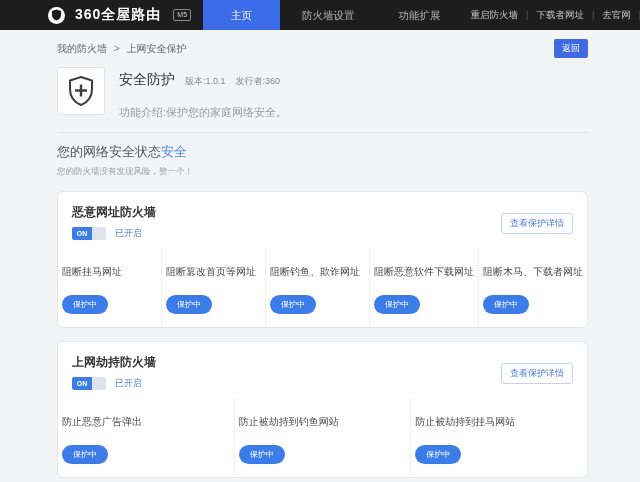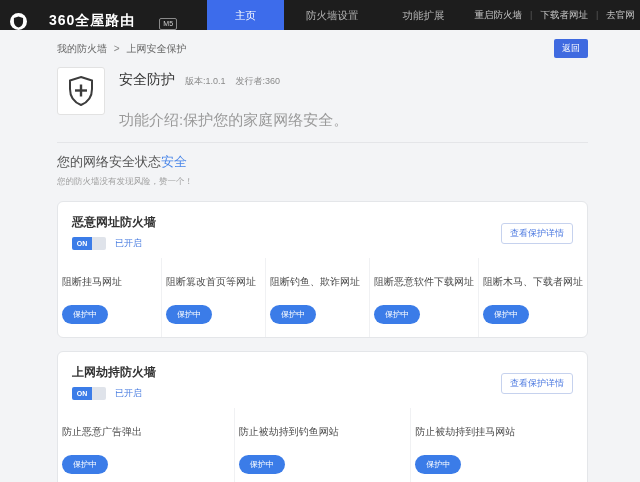--- a/index.html
+++ b/index.html
@@ -2,27 +2,27 @@
 <html><head>
 <meta charset="utf-8">
 <style>
   * { margin:0; padding:0; box-sizing:border-box; }
   html,body { width:640px; height:482px; overflow:hidden;
     font-family:"Liberation Sans","DejaVu Sans",sans-serif; background:#f3f4f6; }
   .page { width:640px; height:482px; position:relative; }
 
   
   .topbar { height:30px; background:#1d1d1d; display:flex; align-items:stretch; }
-  .logo { display:flex; align-items:flex-end; padding:0 12px 0 10px; gap:22px; cursor:pointer; }
+  .logo { display:flex; align-items:center; padding:0 12px 0 10px; gap:10px; cursor:pointer;margin-left:38px; }
   .logo-circle { width:17px; height:17px; border-radius:50%; background:#ffffff;
     display:flex; align-items:center; justify-content:center; }
   .logo-text { color:#fff; font-size:14px; font-weight:bold; letter-spacing:1px; white-space:nowrap; }
   .logo-badge { color:#cfcfcf; font-size:7px; border:1px solid #8a8a8a; border-radius:2px;
     padding:0 3px; line-height:10px; margin-left:2px; }
-  .nav { display:flex; align-items:stretch; margin-left:18px; }
+  .nav { display:flex; align-items:stretch; }
   .nav-item { color:#b3b3b3; font-size:10.5px; line-height:30px; padding:0 22px;
     text-decoration:none; cursor:pointer; white-space:nowrap; }
   .nav-item.active { background:#3d6ceb; color:#ffffff; padding:0 28px; }
   .top-links { margin-left:auto; display:flex; align-items:center; padding-right:10px; }
   .top-links a { color:#c4c4c4; font-size:9.5px; text-decoration:none; padding:0 8px;
     cursor:pointer; white-space:nowrap; }
   .top-sep { color:#5c5c5c; font-size:9px; }
 
   
   .content { padding:0 52px 0 57px; }
@@ -35,21 +35,21 @@
   .back-btn { background:#3f6ae0; color:#fff; border:none; font-size:9px;
     padding:3px 8px; border-radius:2px; cursor:pointer; }
 
   .app-info { display:flex; gap:14px; margin-top:2px; }
   .app-icon { width:48px; height:48px; background:#fff; border:1px solid #e2e2e2;
     border-radius:3px; display:flex; align-items:center; justify-content:center; }
   .app-meta { padding-top:4px; }
   .app-title-row { display:flex; align-items:baseline; gap:10px; }
   .app-title { font-size:14px; color:#333; }
   .app-sub { font-size:9px; color:#8a8a8a; }
-  .app-desc { font-size:15px; color:#9a9a9a; margin-top:22px; }
+  .app-desc { font-size:11px; color:#9a9a9a; margin-top:16px; }
 
   .divider { border:none; border-top:1px solid #e4e5e8; margin-top:12px; }
 
   .status { margin-top:10px; }
   .status-row { display:flex; align-items:flex-end; }
   .status-label { font-size:13px; color:#555; }
   .status-value { font-size:13px; color:#4a86e8; }
   .status-note { font-size:8.5px; color:#a0a0a0; margin-top:5px; }
 
   

